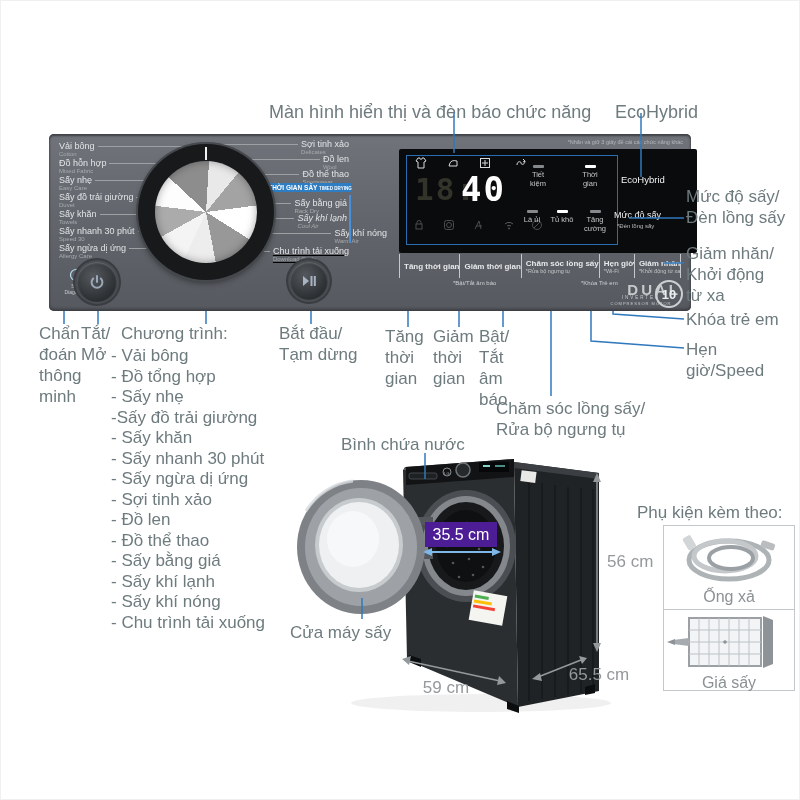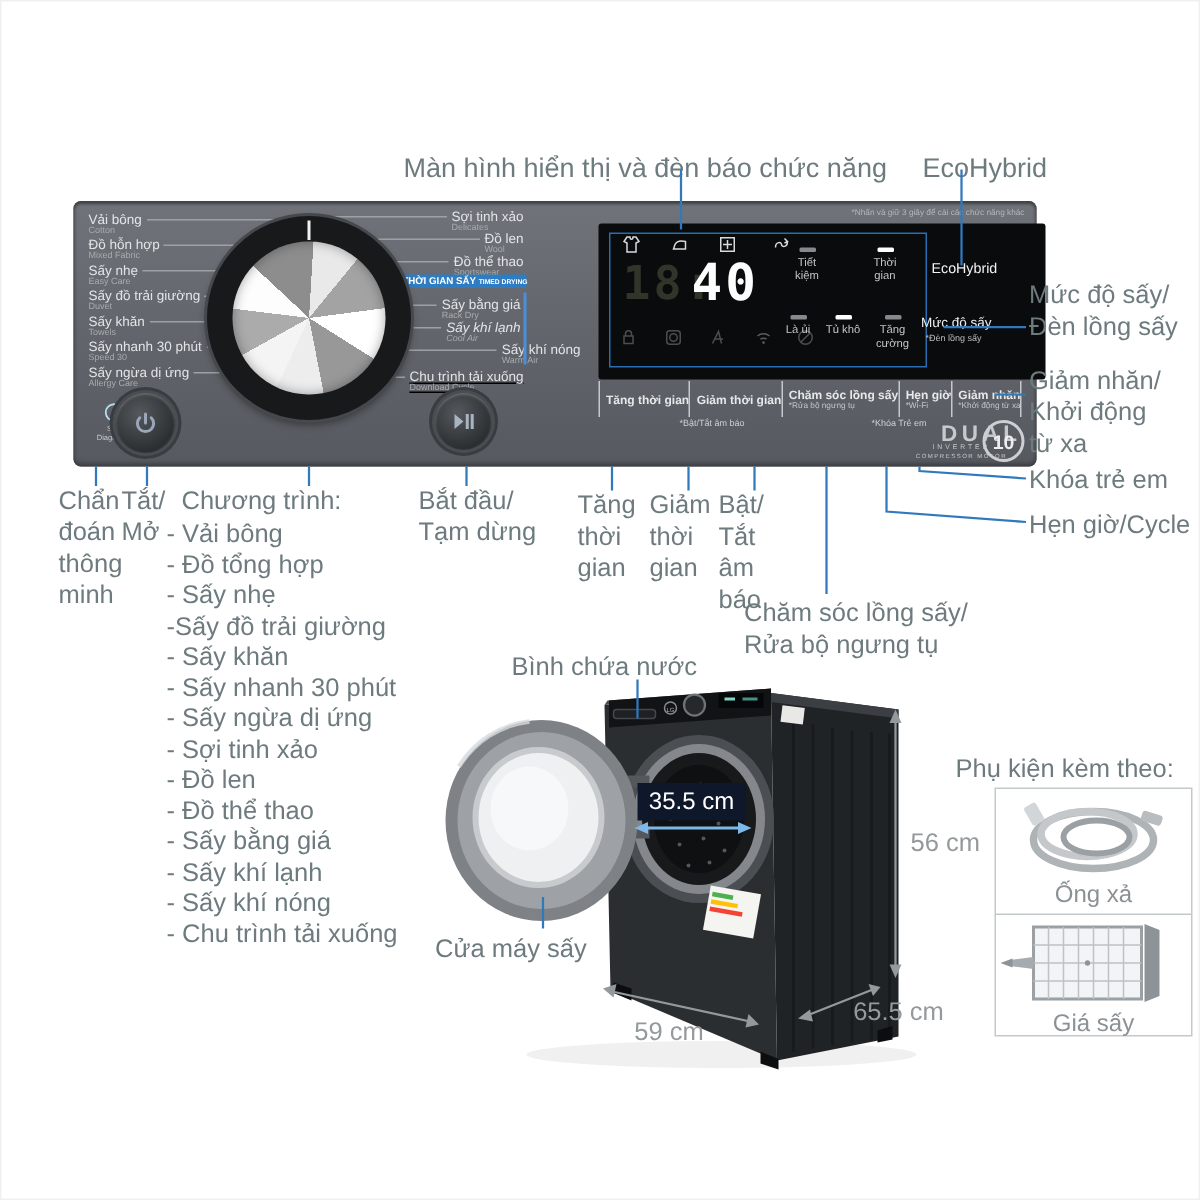--- a/index.html
+++ b/index.html
@@ -54,21 +54,21 @@
   .pushbtn{position:absolute;border-radius:50%;background:radial-gradient(circle at 40% 35%,#55585c,#2c2f32 70%);
            box-shadow:0 0 0 2px #4a4d51,0 0 0 4px #393c40, inset 0 1px 2px #6d7175;display:flex;align-items:center;justify-content:center;}
   .sd{position:absolute;left:8px;top:133px;width:42px;text-align:center;color:#c9ccce;font-size:5px;line-height:6px;}
   .dualblock{position:absolute;left:552px;top:150px;width:80px;text-align:center;color:#c7cacc;}
   .dualblock .d1{font-size:15px;font-weight:bold;letter-spacing:3px;line-height:11px;text-align:right;}
   .dualblock .d2{font-size:4.5px;letter-spacing:2px;line-height:6px;}
   .dualblock .d3{font-size:4px;letter-spacing:1px;line-height:5px;}
   .badge10{position:absolute;left:606px;top:146px;width:28px;height:28px;border-radius:50%;border:2px solid #cdd0d2;
            color:#eceeef;font-size:13px;font-weight:bold;display:flex;align-items:center;justify-content:center;box-sizing:border-box;}
   
-  #badge355{position:absolute;left:424px;top:521px;width:72px;height:25px;background:#0f172a;color:#fff;
+  #badge355{position:absolute;left:424px;top:521px;width:72px;height:25px;background:#4c1d95;color:#fff;
             font-size:16px;display:flex;align-items:center;justify-content:center;z-index:6;}
   
   #accbox{position:absolute;left:662px;top:524px;width:130px;height:164px;border:1px solid #c3c8cb;z-index:2;}
   #accbox .cell{position:relative;width:100%;height:82px;box-sizing:border-box;}
   #accbox .cell.first{border-bottom:1px solid #c3c8cb;}
   .acclabel{position:absolute;bottom:3px;width:100%;text-align:center;color:#8b9194;font-size:16px;}
   svg{display:block;}
   .overlay{position:absolute;left:0;top:0;z-index:5;pointer-events:none;}
   .machinesvg{position:absolute;left:0;top:0;z-index:2;}
 </style>
@@ -330,21 +330,21 @@
 Rửa bộ ngưng tụ</div>
   <div class="lbl" style="left:478px;top:325px;width:50px;">Bật/
 Tắt
 âm báo</div>
   <div class="lbl left" style="left:685px;top:185px;width:112px;">Mức độ sấy/
 Đèn lồng sấy</div>
   <div class="lbl left" style="left:685px;top:242px;width:112px;">Giảm nhăn/
 Khởi động
 từ xa</div>
   <div class="lbl left" style="left:685px;top:308px;width:112px;">Khóa trẻ em</div>
-  <div class="lbl left" style="left:685px;top:338px;width:112px;">Hẹn giờ/Cycle</div>
+  <div class="lbl left" style="left:685px;top:338px;width:112px;">Hẹn giờ/Speed</div>
 
   <div class="lbl" style="left:340px;top:433px;width:146px;">Bình chứa nước</div>
   <div class="lbl" style="left:289px;top:621px;width:122px;">Cửa máy sấy</div>
   <div class="dimtxt" style="left:606px;top:551px;">56 cm</div>
   <div class="dimtxt" style="left:410px;top:677px;width:70px;text-align:center;">59 cm</div>
   <div class="dimtxt" style="left:556px;top:664px;width:84px;text-align:center;">65.5 cm</div>
   <div id="badge355">35.5 cm</div>
 
   <svg class="machinesvg" width="800" height="800" viewBox="0 0 800 800">
 

